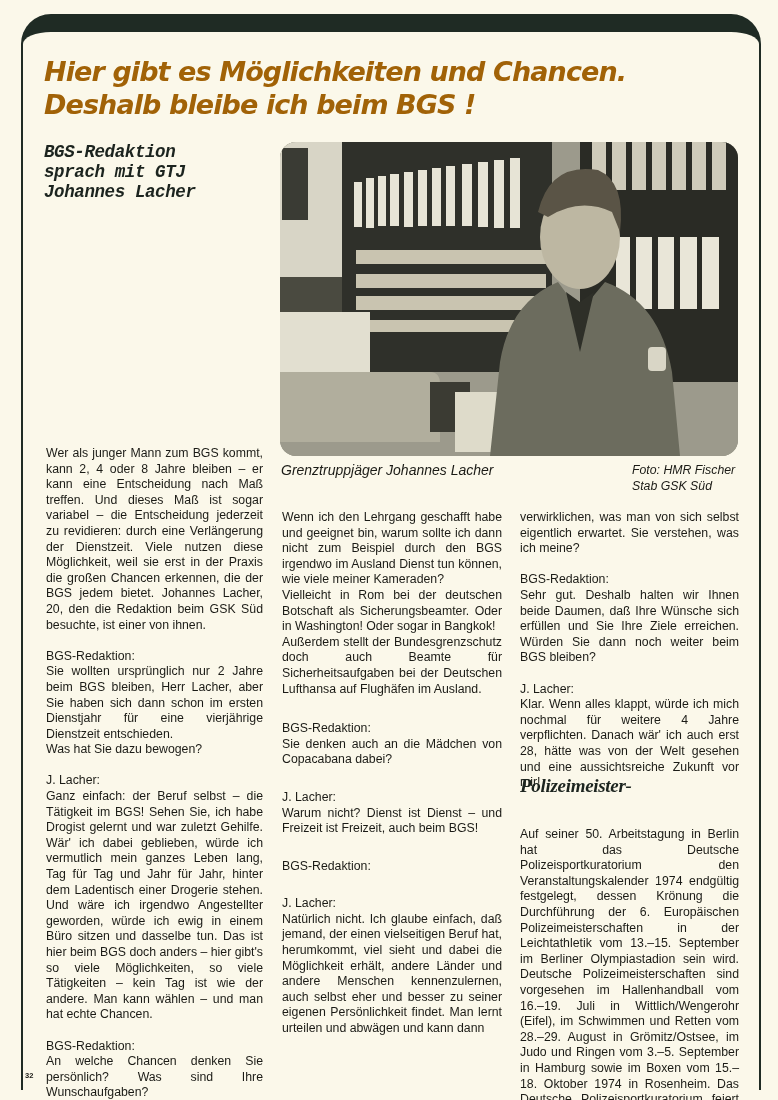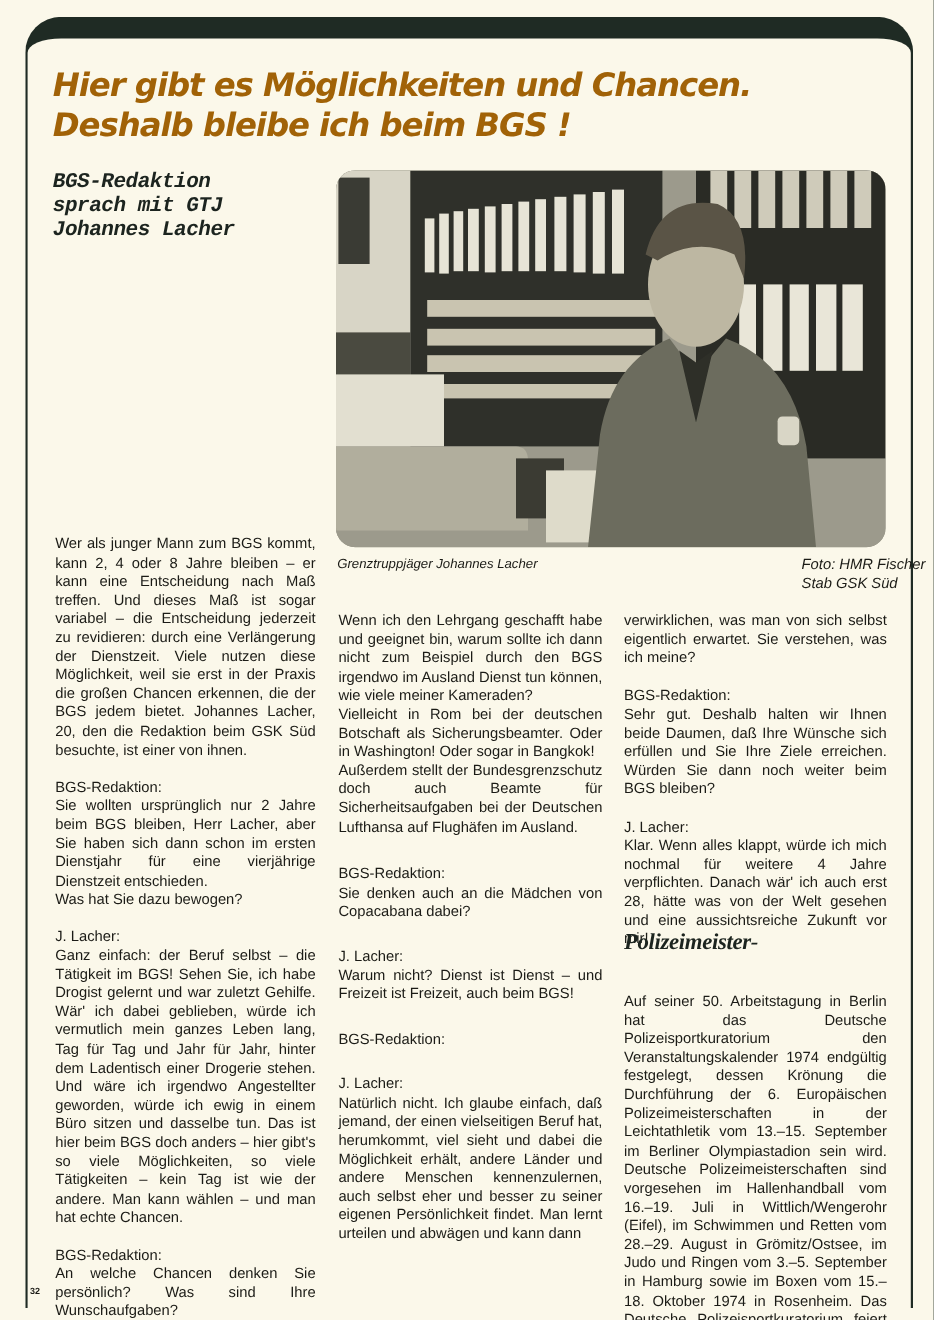--- a/index.html
+++ b/index.html
@@ -25,24 +25,24 @@
     font-family: "DejaVu Sans", sans-serif; font-weight: bold; font-style: italic;
     font-size: 17.5px; line-height: 20px; letter-spacing: -0.4px; color: #1c241f;
   }
   .subhead span { display: block; font-family: Liberation Mono, monospace; }
   .photo {
     position: absolute; left: 280px; top: 142px; width: 458px; height: 314px;
     border-radius: 16px; overflow: hidden; background: #8d8c7e;
   }
   .photo svg { display: block; }
   .caption-left {
-    position: absolute; left: 281px; top: 462px; font-style: italic; font-size: 11px; line-height: 16px;
+    position: absolute; left: 281px; top: 462px; font-style: italic; font-size: 14px; line-height: 16px;
   }
   .caption-right {
-    position: absolute; left: 668px; top: 462px; font-style: italic; font-size: 12.3px; line-height: 16px; text-align: left;
+    position: absolute; left: 632px; top: 462px; font-style: italic; font-size: 12.3px; line-height: 16px; text-align: left;
   }
   .caption-right span { display: block; }
   .col {
     position: absolute; font-size: 12.3px; line-height: 15.6px; text-align: justify; hyphens: manual;
   }
   .col1 { left: 46px; top: 446px; width: 217px; }
   .col2 { left: 282px; top: 510px; width: 220px; }
   .col3 { left: 520px; top: 510px; width: 219px; }
   .col p { margin: 0 0 15.6px 0; }
   .col .speaker { display: block; }

